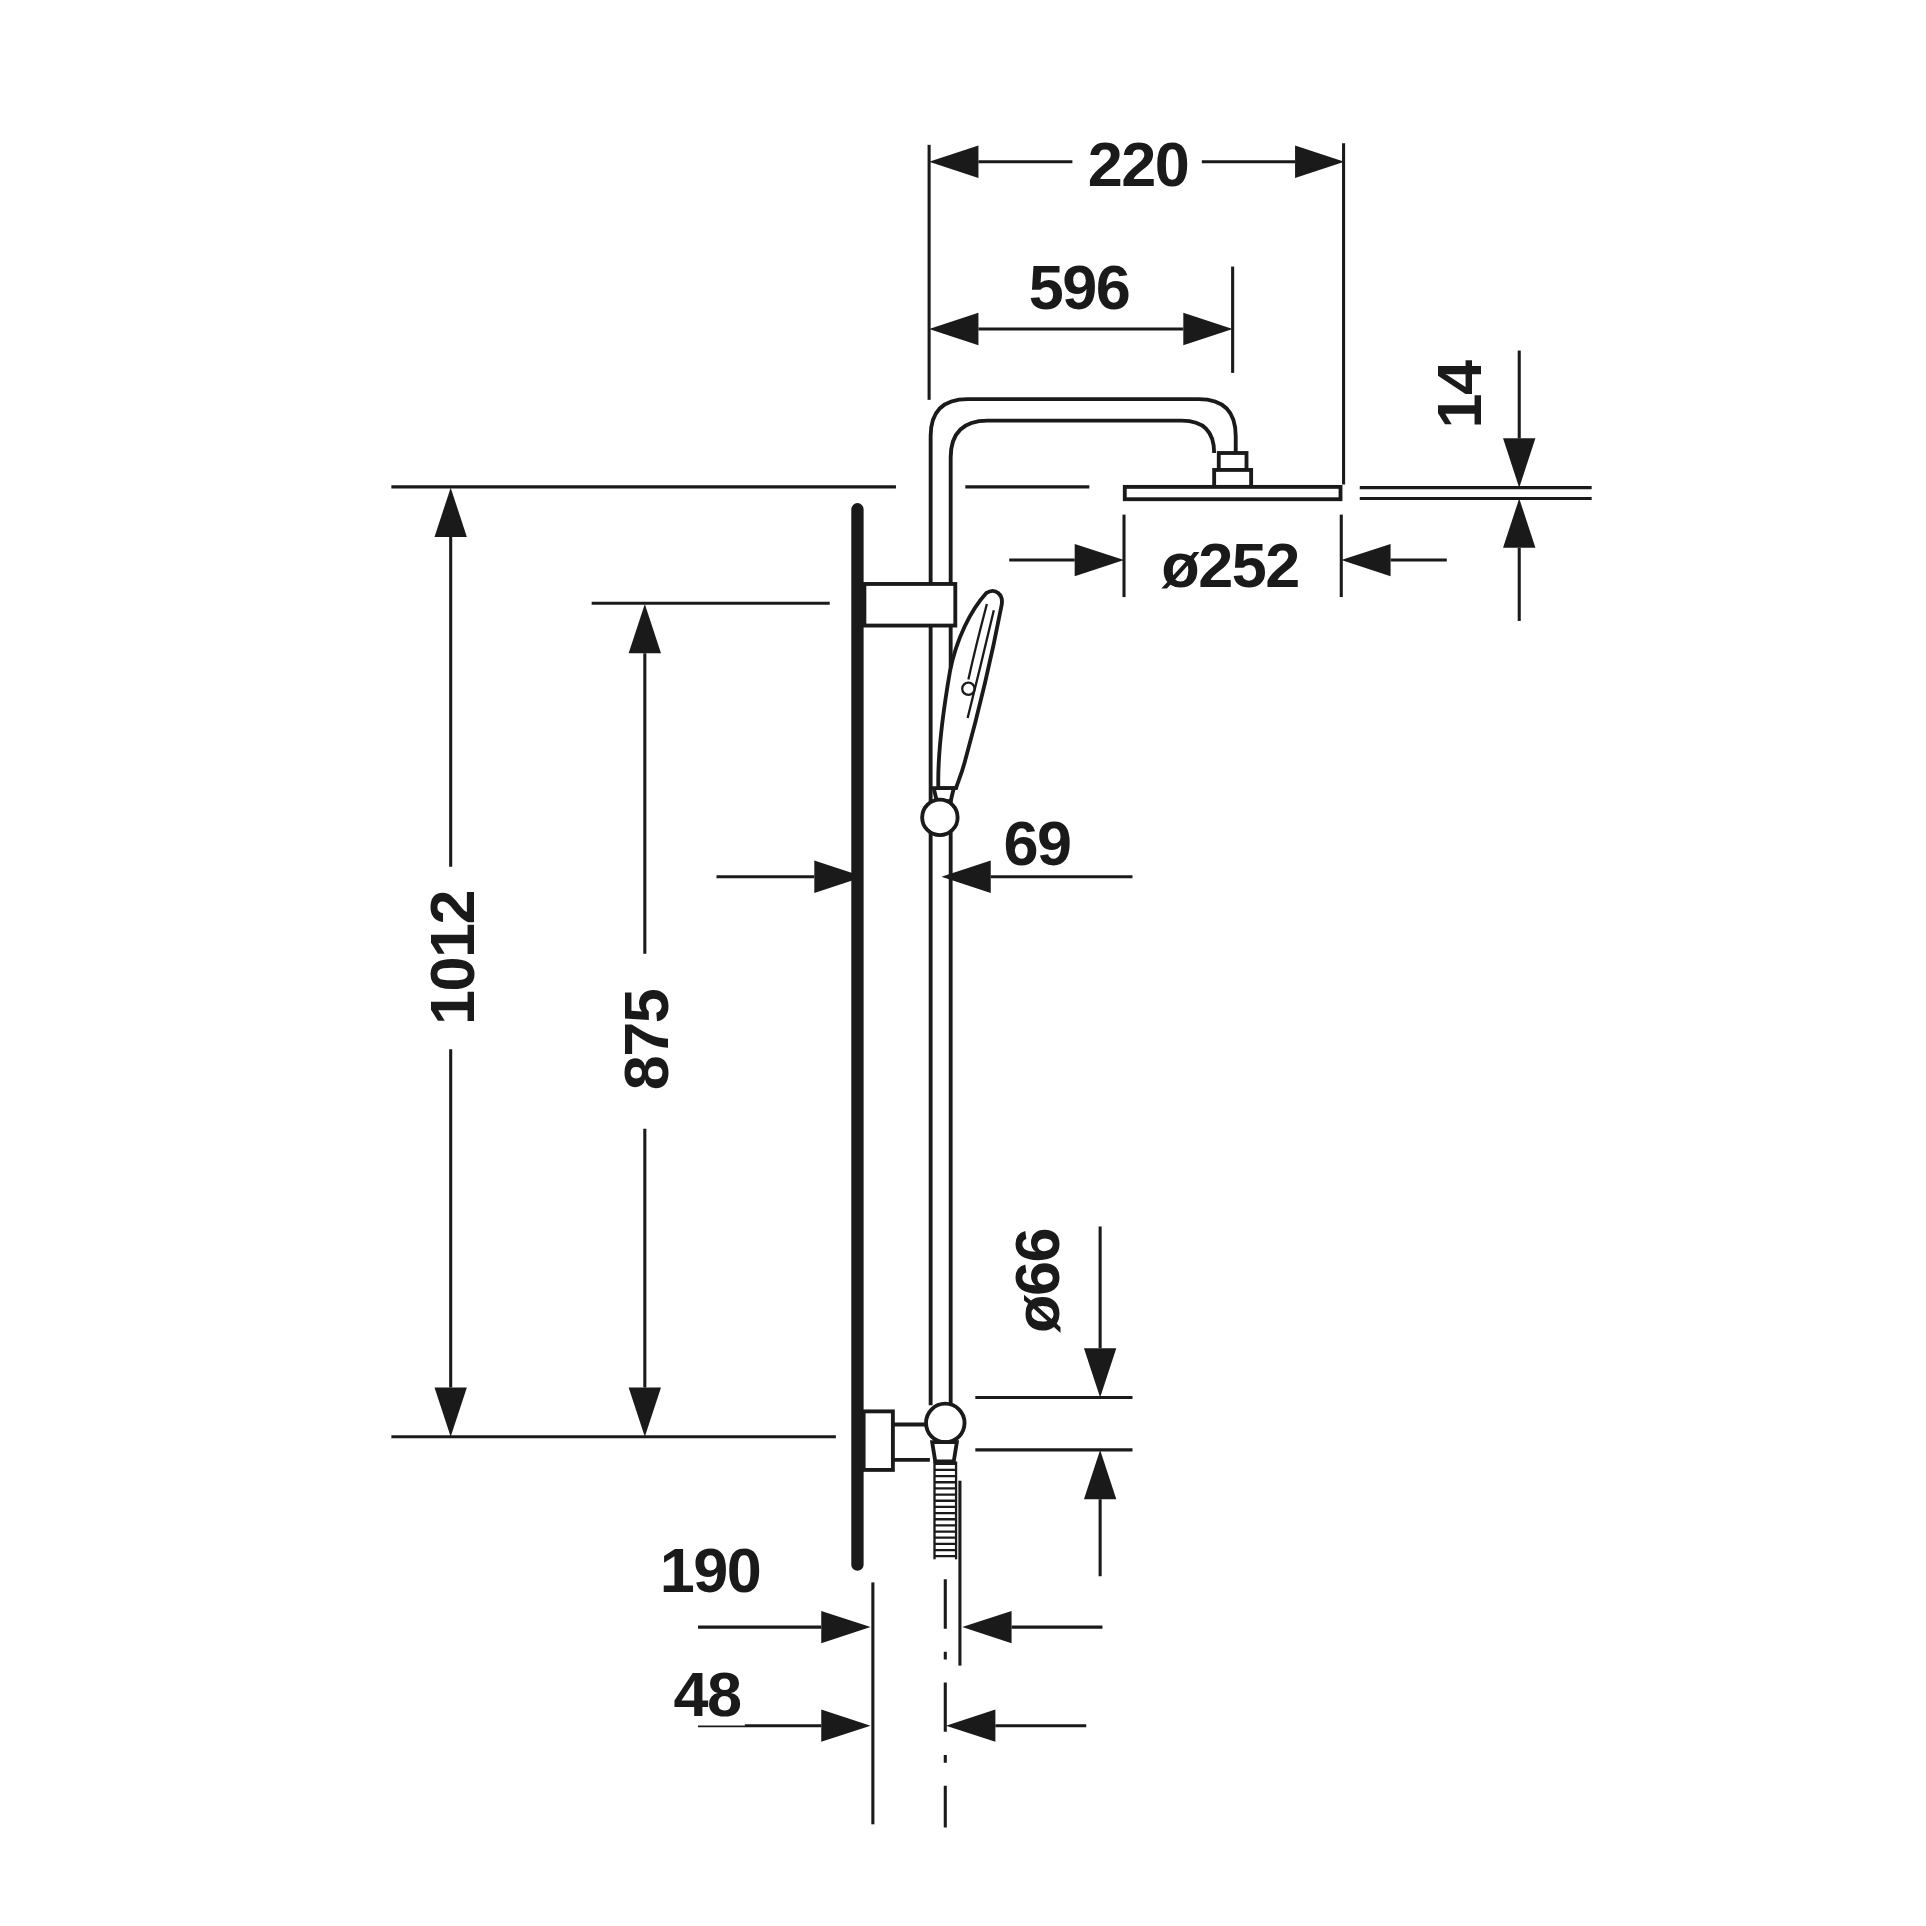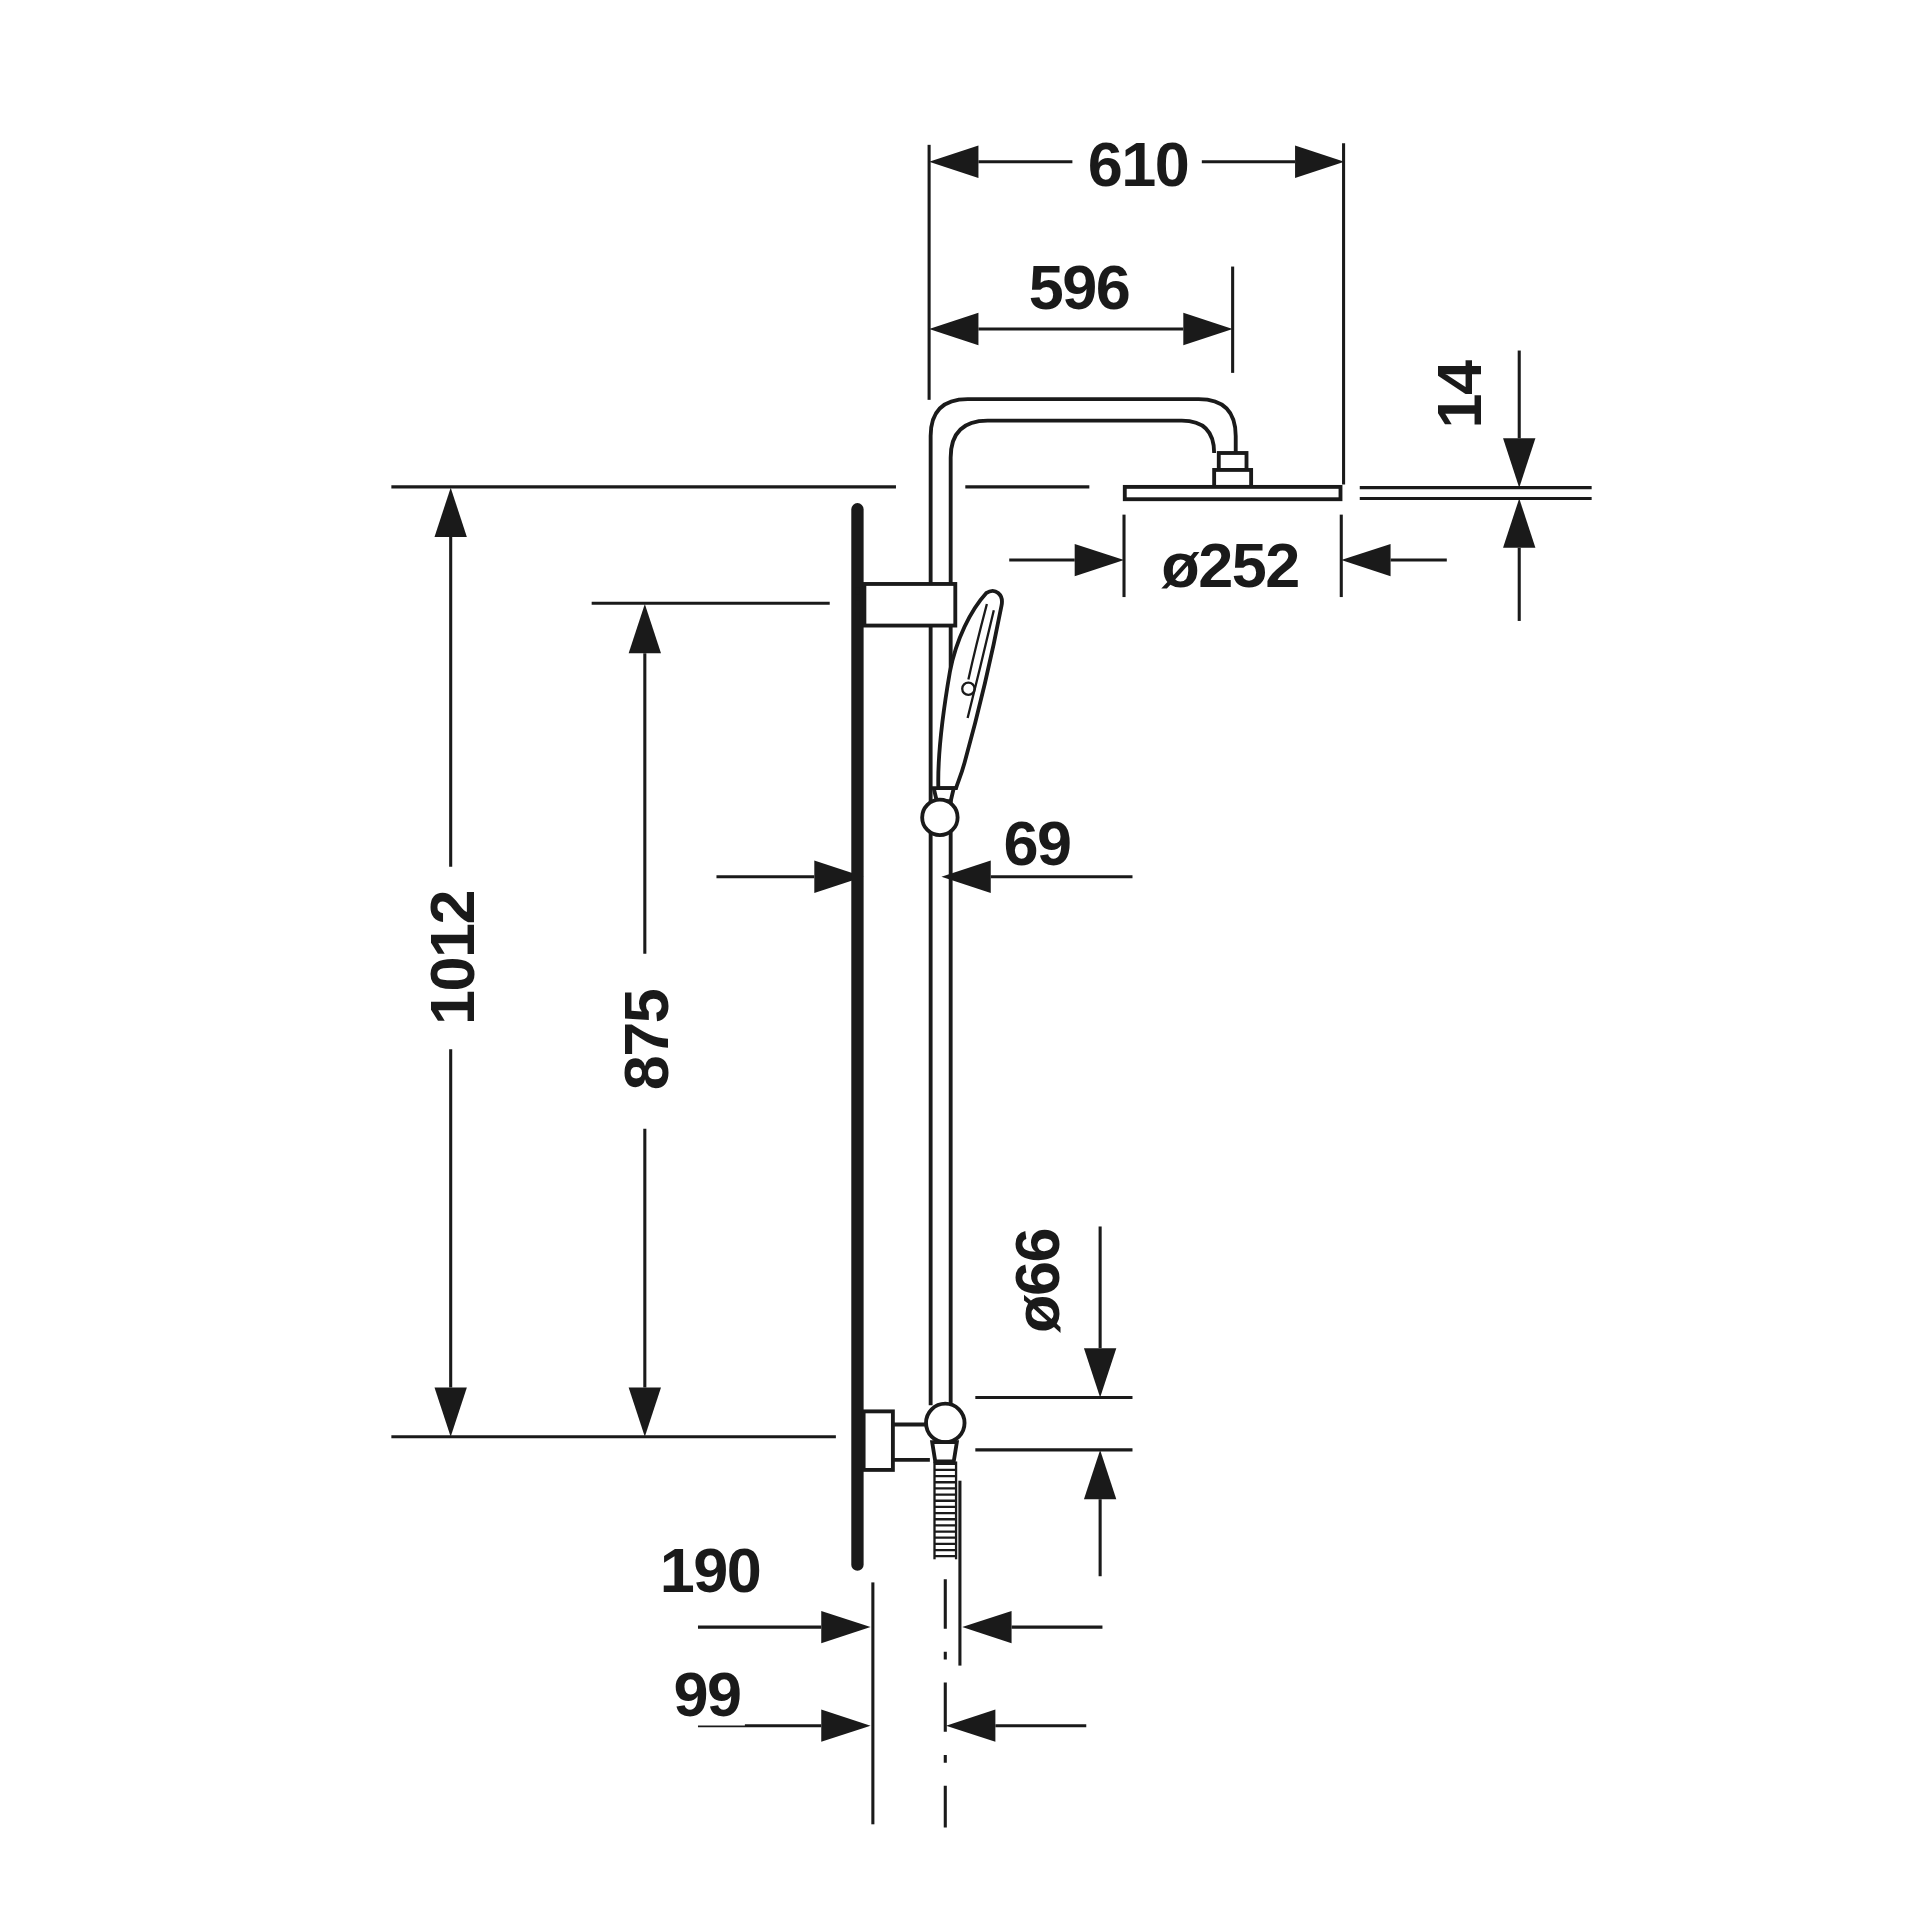--- a/index.html
+++ b/index.html
@@ -140,25 +140,25 @@
       <g stroke-width="3">
         <line x1="1213" y1="1897" x2="1213" y2="2024"></line>
         <line x1="1241" y1="1897" x2="1241" y2="2024"></line>
         <path d="M1213 1900H1241 M1213 1908H1241 M1213 1916H1241 M1213 1924H1241 M1213 1932H1241 M1213 1940H1241 M1213 1948H1241 M1213 1956H1241 M1213 1964H1241 M1213 1972H1241 M1213 1980H1241 M1213 1988H1241 M1213 1996H1241 M1213 2004H1241 M1213 2012H1241 M1213 2020H1241"></path>
       </g>
 
       <line stroke-width="4" stroke-dasharray="64 30 10 30" x1="1227" y1="2050" x2="1227" y2="2372"></line>
     </g>
   </svg>
 
-  <div class="dim-label" style="left:1138px; top:164px;">610</div>
+  <div class="dim-label" style="left:1138px; top:164px;">220</div>
   <div class="dim-label" style="left:1079px; top:287px;">596</div>
   <div class="dim-label rot" style="left:1459px; top:395px;">14</div>
   <div class="dim-label" style="left:1230px; top:565px;">ø252</div>
   <div class="dim-label" style="left:1037px; top:843px;">69</div>
   <div class="dim-label rot" style="left:452px; top:958px;">1012</div>
   <div class="dim-label rot" style="left:646px; top:1040px;">875</div>
   <div class="dim-label rot" style="left:1037px; top:1281px;">ø66</div>
   <div class="dim-label" style="left:710px; top:1570px;">190</div>
-  <div class="dim-label" style="left:707px; top:1694px;">99</div>
+  <div class="dim-label" style="left:707px; top:1694px;">48</div>
 
 </div>
 
 
 </body></html>

